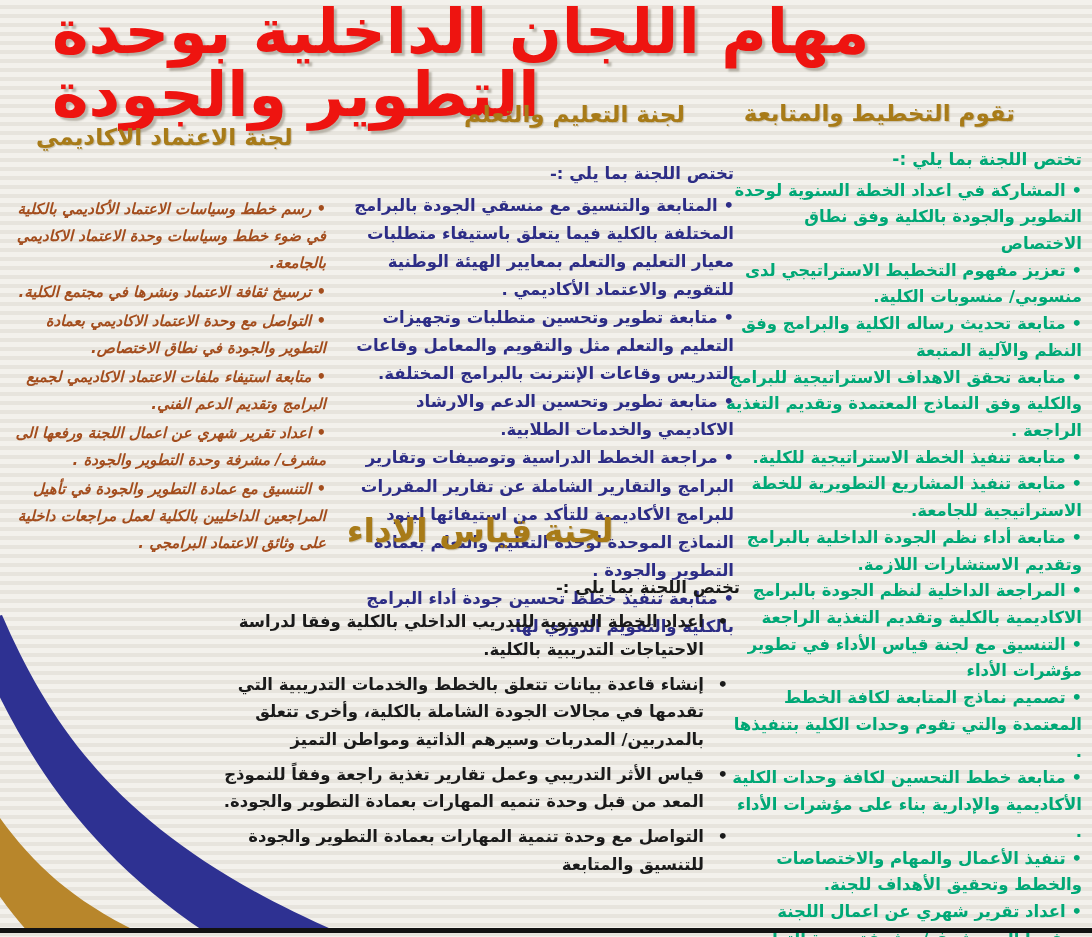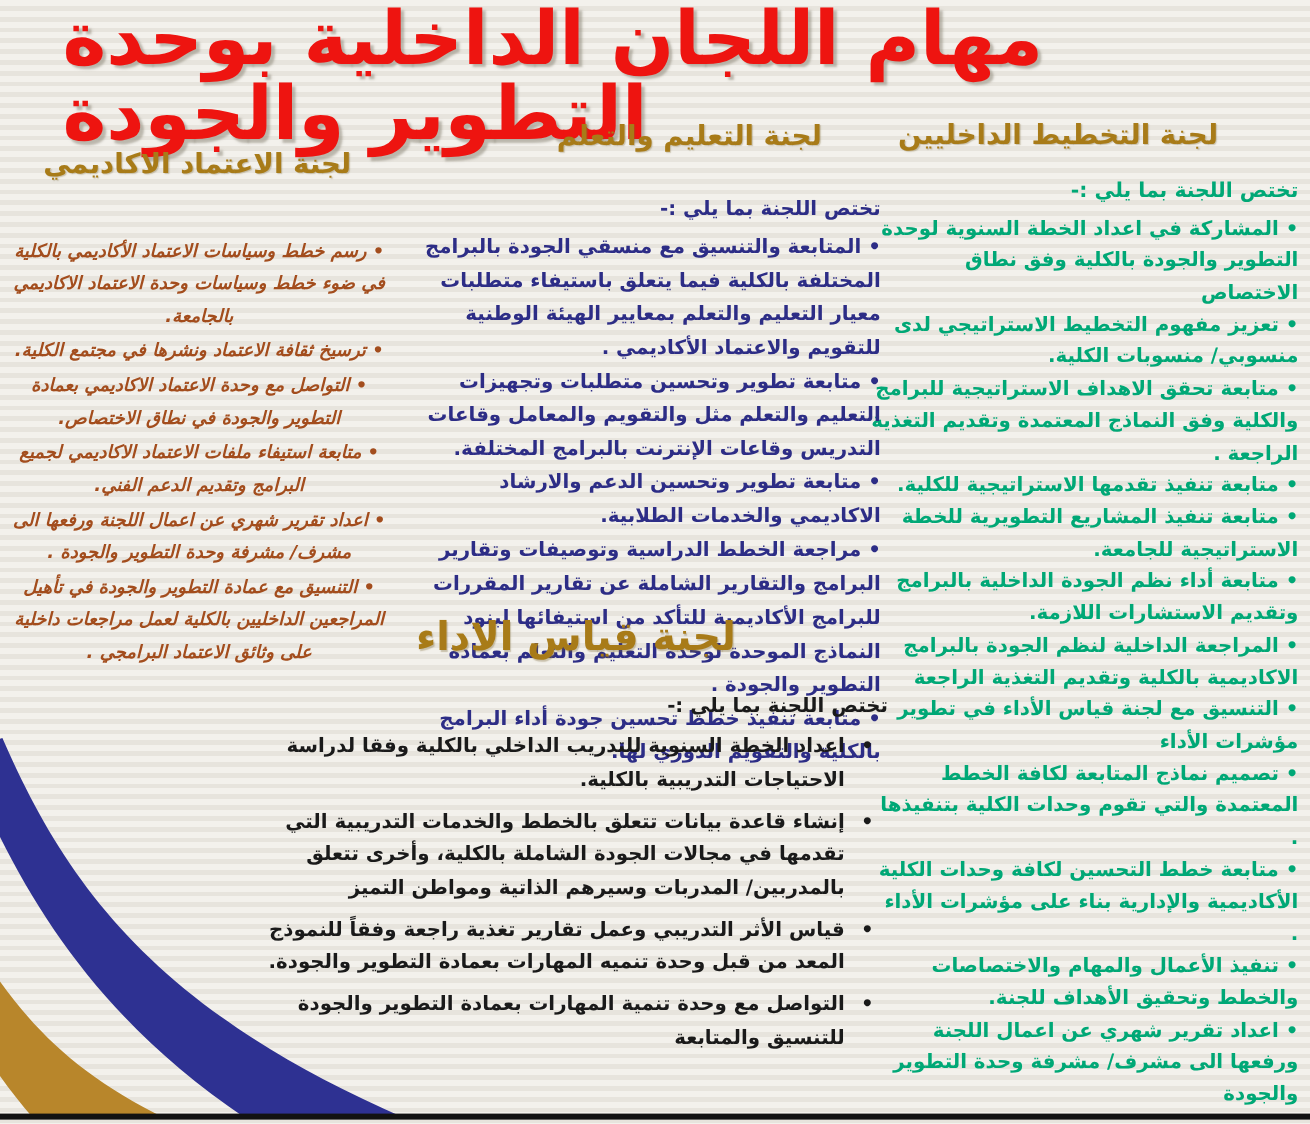--- a/index.html
+++ b/index.html
@@ -66,21 +66,21 @@
     padding-right:36px; margin-bottom:7px;
   }
   #sec-performance .item::before {
     content:"•"; position:absolute; right:12px; top:0;
   }
 
   
   #col-accreditation {
     top:196px; left:6px; width:324px;
     color:#a34d1d; font-size:15px; line-height:1.8;
-    font-style:italic; text-align:center; padding-right:4px;
+    font-style:italic; text-align:right; padding-right:4px;
   }
   #col-accreditation .item { margin-bottom:2px; }
 
   
   .swoosh {
     position:absolute; left:0; bottom:5px;
     width:360px; height:345px; pointer-events:none;
   }
 
   .bottom-bar {
@@ -88,32 +88,33 @@
     background:#121212;
   }
 </style>
 </head>
 <body>
 
 <div class="slide">
 
   <h1 class="title">مهام اللجان الداخلية بوحدة التطوير والجودة</h1>
 
-  <h2 class="col-header" id="hdr-planning">لجنة التخطيط الداخليين</h2>
+  <h2 class="col-header" id="hdr-planning">تقوم التخطيط والمتابعة</h2>
   <h2 class="col-header" id="hdr-teaching">لجنة التعليم والتعلم</h2>
   <h2 class="col-header" id="hdr-accreditation">لجنة الاعتماد الاكاديمي</h2>
 
   <div class="col" id="col-planning">
     <p class="intro">تختص اللجنة بما يلي :-</p>
     <div>
 
     <p class="item">المشاركة في اعداد الخطة السنوية لوحدة التطوير والجودة بالكلية وفق نطاق الاختصاص</p>
         <p class="item">تعزيز مفهوم التخطيط الاستراتيجي لدى منسوبي/ منسوبات الكلية.</p>
+        <p class="item">متابعة تحديث رساله الكلية والبرامج وفق النظم والآلية المتبعة</p>
         <p class="item">متابعة تحقق الاهداف الاستراتيجية للبرامج والكلية وفق النماذج المعتمدة وتقديم التغذية الراجعة .</p>
-        <p class="item">متابعة تنفيذ تقدمها الاستراتيجية للكلية.</p>
+        <p class="item">متابعة تنفيذ الخطة الاستراتيجية للكلية.</p>
         <p class="item">متابعة تنفيذ المشاريع التطويرية للخطة الاستراتيجية للجامعة.</p>
         <p class="item">متابعة أداء نظم الجودة الداخلية بالبرامج وتقديم الاستشارات اللازمة.</p>
         <p class="item">المراجعة الداخلية لنظم الجودة بالبرامج الاكاديمية بالكلية وتقديم التغذية الراجعة</p>
         <p class="item">التنسيق مع لجنة قياس الأداء في تطوير مؤشرات الأداء</p>
         <p class="item">تصميم نماذج المتابعة لكافة الخطط المعتمدة والتي تقوم وحدات الكلية بتنفيذها .</p>
         <p class="item">متابعة خطط التحسين لكافة وحدات الكلية الأكاديمية والإدارية بناء على مؤشرات الأداء .</p>
         <p class="item">تنفيذ الأعمال والمهام والاختصاصات والخطط وتحقيق الأهداف للجنة.</p>
         <p class="item">اعداد تقرير شهري عن اعمال اللجنة ورفعها الى مشرف/ مشرفة وحدة التطوير والجودة</p>
       </div>
   </div>

